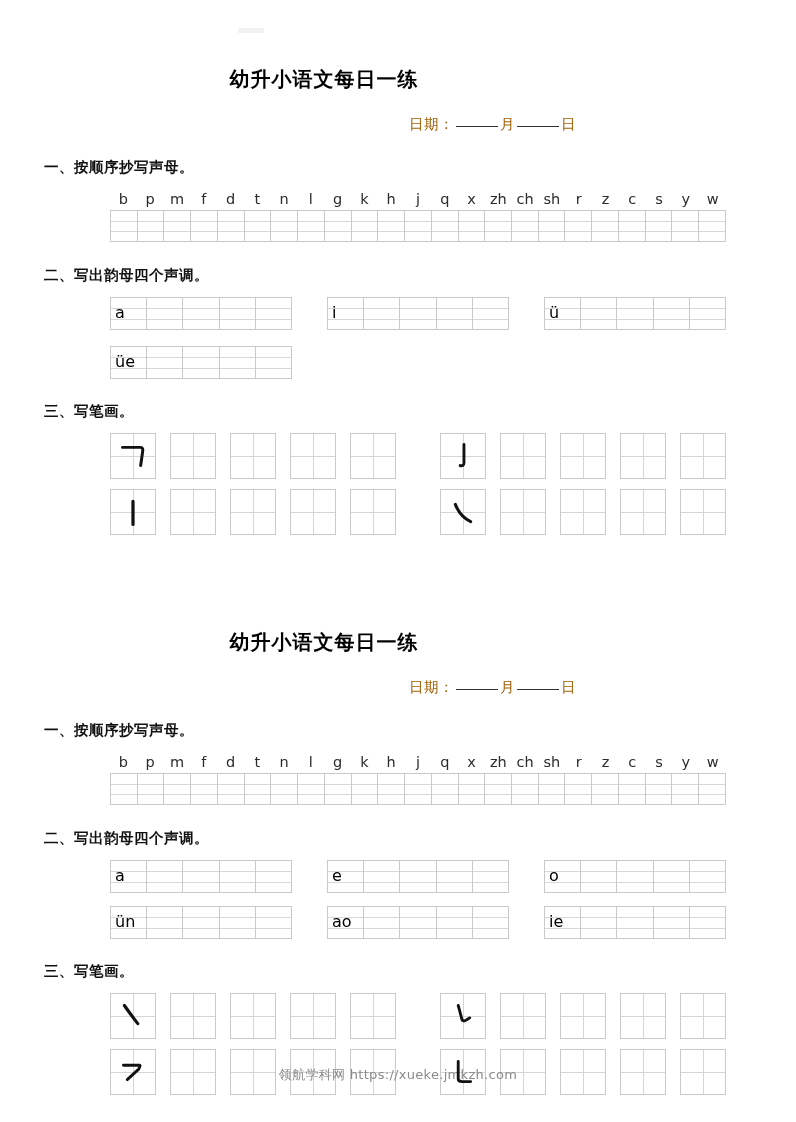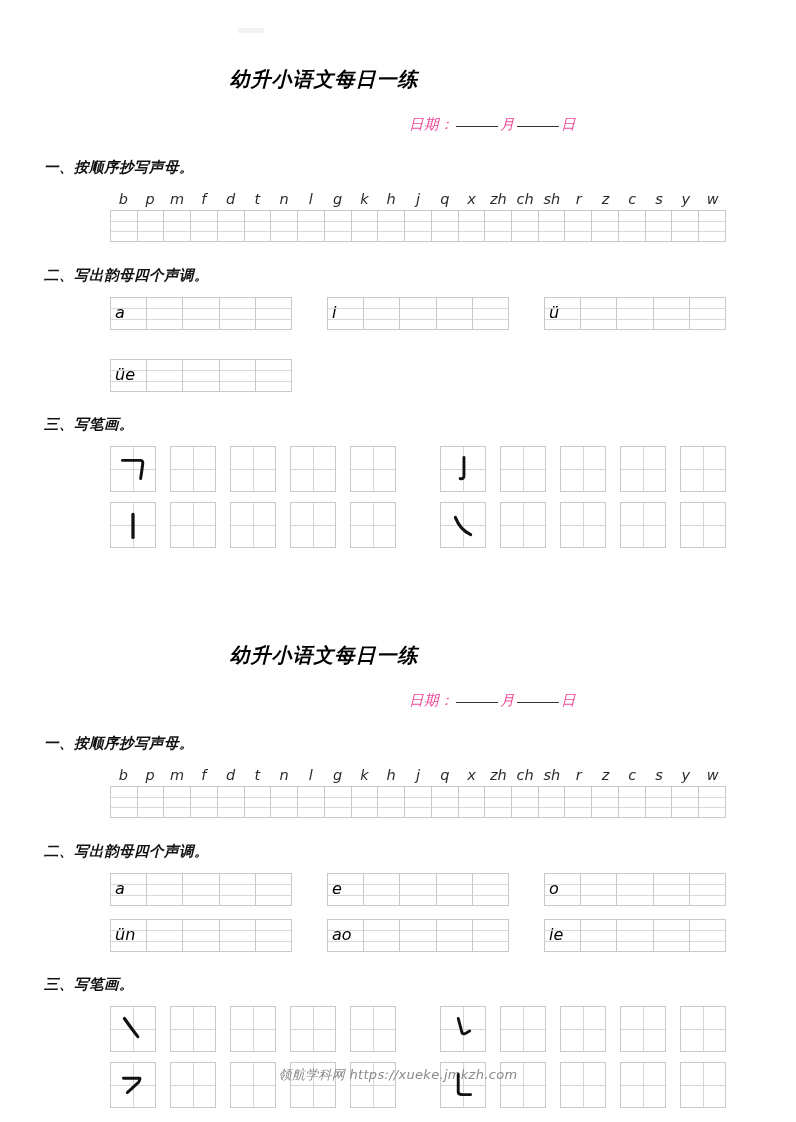--- a/index.html
+++ b/index.html
@@ -11,21 +11,20 @@
     width: 796px;
     height: 1122px;
     font-family: "Liberation Serif", "DejaVu Serif", serif;
     color: #1a1a1a;
     position: relative;
     overflow: hidden;
   }
   .page {
     position: relative;
     width: 648px;
-    font-style: italic;
   }
   .top-artifact {
     position: absolute;
     left: 238px;
     top: 28px;
     width: 26px;
     height: 5px;
     background: #f2f2f2;
   }
   .sheet-title {
@@ -33,21 +32,21 @@
     font-family: "Liberation Serif", "DejaVu Serif", serif;
     font-weight: bold;
     font-size: 20px;
     letter-spacing: 1px;
     color: #000;
   }
   .date-line {
     text-align: right;
     font-family: "Liberation Serif", "DejaVu Serif", serif;
     font-size: 14.5px;
-    color: #ec4899;
+    color: #a16207;
     padding-right: 72px;
     letter-spacing: 0.5px;
   }
   .date-blank {
     display: inline-block;
     width: 42px;
     border-bottom: 1px solid #333;
     margin: 0 2px;
     vertical-align: 2px;
   }
@@ -194,21 +193,20 @@
   .footer {
     position: absolute;
     left: 0;
     right: 0;
     top: 1066px;
     text-align: center;
     font-family: "DejaVu Sans", sans-serif;
     font-size: 13px;
     color: #8a8a8a;
     letter-spacing: 0.3px;
-    font-style: italic;
   }
 </style>
 </head>
 <body>
 
 <div>
 
   <div class="top-artifact"></div>
 
   <div class="page" style="padding-top:66px;">
@@ -295,21 +293,21 @@
         <div class="vowel-box">
           <div class="vcell">
             <span class="glyph">ü</span>
           </div>
           <div class="vcell"></div>
           <div class="vcell"></div>
           <div class="vcell"></div>
           <div class="vcell"></div>
         </div>
       </div>
-    <div class="vowel-row" id="p1-vrow1" style="margin-top:29px;">
+    <div class="vowel-row" id="p1-vrow1" style="margin-top:16px;">
         <div class="vowel-box">
           <div class="vcell">
             <span class="glyph">üe</span>
           </div>
           <div class="vcell"></div>
           <div class="vcell"></div>
           <div class="vcell"></div>
           <div class="vcell"></div>
         </div>
       </div>

